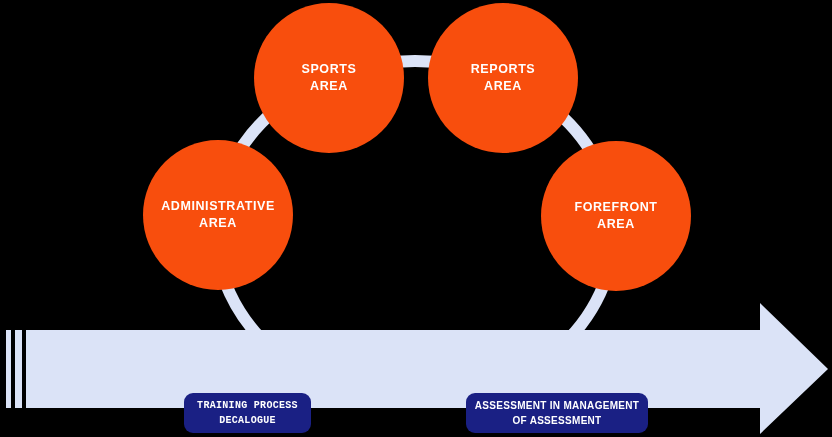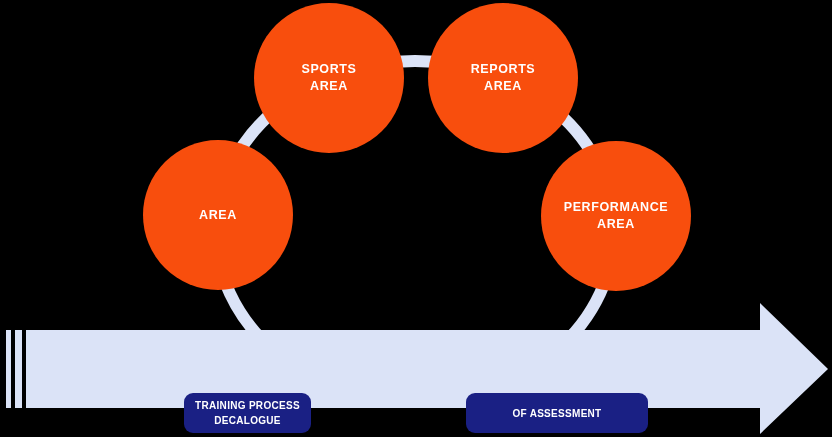--- a/index.html
+++ b/index.html
@@ -89,55 +89,57 @@
   }
   .callout span {
     display: block;
     color: #fff;
     font-size: 10px;
     font-weight: 700;
     letter-spacing: 0.3px;
     line-height: 1.5;
     white-space: nowrap;
   }
-  #callout-1 { left: 184px; width: 127px; }
+  #callout-1 { left: 184px; width: 127px; font-family: Liberation Mono, monospace; }
   #callout-2 { left: 466px; width: 182px; }
 </style>
 </head>
 <body>
 
 <svg class="layer ring-svg" viewBox="0 0 832 437" aria-hidden="true">
   <ellipse cx="415" cy="231" rx="199" ry="170" fill="none" stroke-width="12" style="stroke: var(--lavender, #DBE3F7);"></ellipse>
 </svg>
 
 <div class="node" id="node-administrative">
+  <span>ADMINISTRATIVE</span>
   <span>AREA</span>
 </div>
 <div class="node" id="node-sports">
   <span>SPORTS</span>
   <span>AREA</span>
 </div>
 <div class="node" id="node-training">
   <span>REPORTS</span>
   <span>AREA</span>
 </div>
 <div class="node" id="node-innovation">
-  <span>PERFORMANCE</span>
+  <span>FOREFRONT</span>
   <span>AREA</span>
 </div>
 
 <svg class="layer arrow-svg" viewBox="0 0 832 437" aria-hidden="true">
   <rect x="6" y="330" width="5" height="78" style="fill: var(--lavender, #DBE3F7);"></rect>
   <rect x="15" y="330" width="7" height="78" style="fill: var(--lavender, #DBE3F7);"></rect>
   <polygon points="26,330 760,330 760,303 828,369 760,434 760,408 26,408" style="fill: var(--lavender, #DBE3F7);"></polygon>
 </svg>
 
 <div class="flow-label" id="label-action-plan">ACTION PLAN</div>
 <div class="flow-label" id="label-follow-up">FOLLOW UP AND PERFORMANCE REPORTS</div>
 <div class="arrow-title">FOREFRONT DECALOGUE</div>
 
 <div class="callout overlay" id="callout-1">
   <span>TRAINING PROCESS</span>
   <span>DECALOGUE</span>
 </div>
 <div class="callout overlay" id="callout-2">
+  <span>ASSESSMENT IN MANAGEMENT</span>
   <span>OF ASSESSMENT</span>
 </div>
 
 </body></html>

